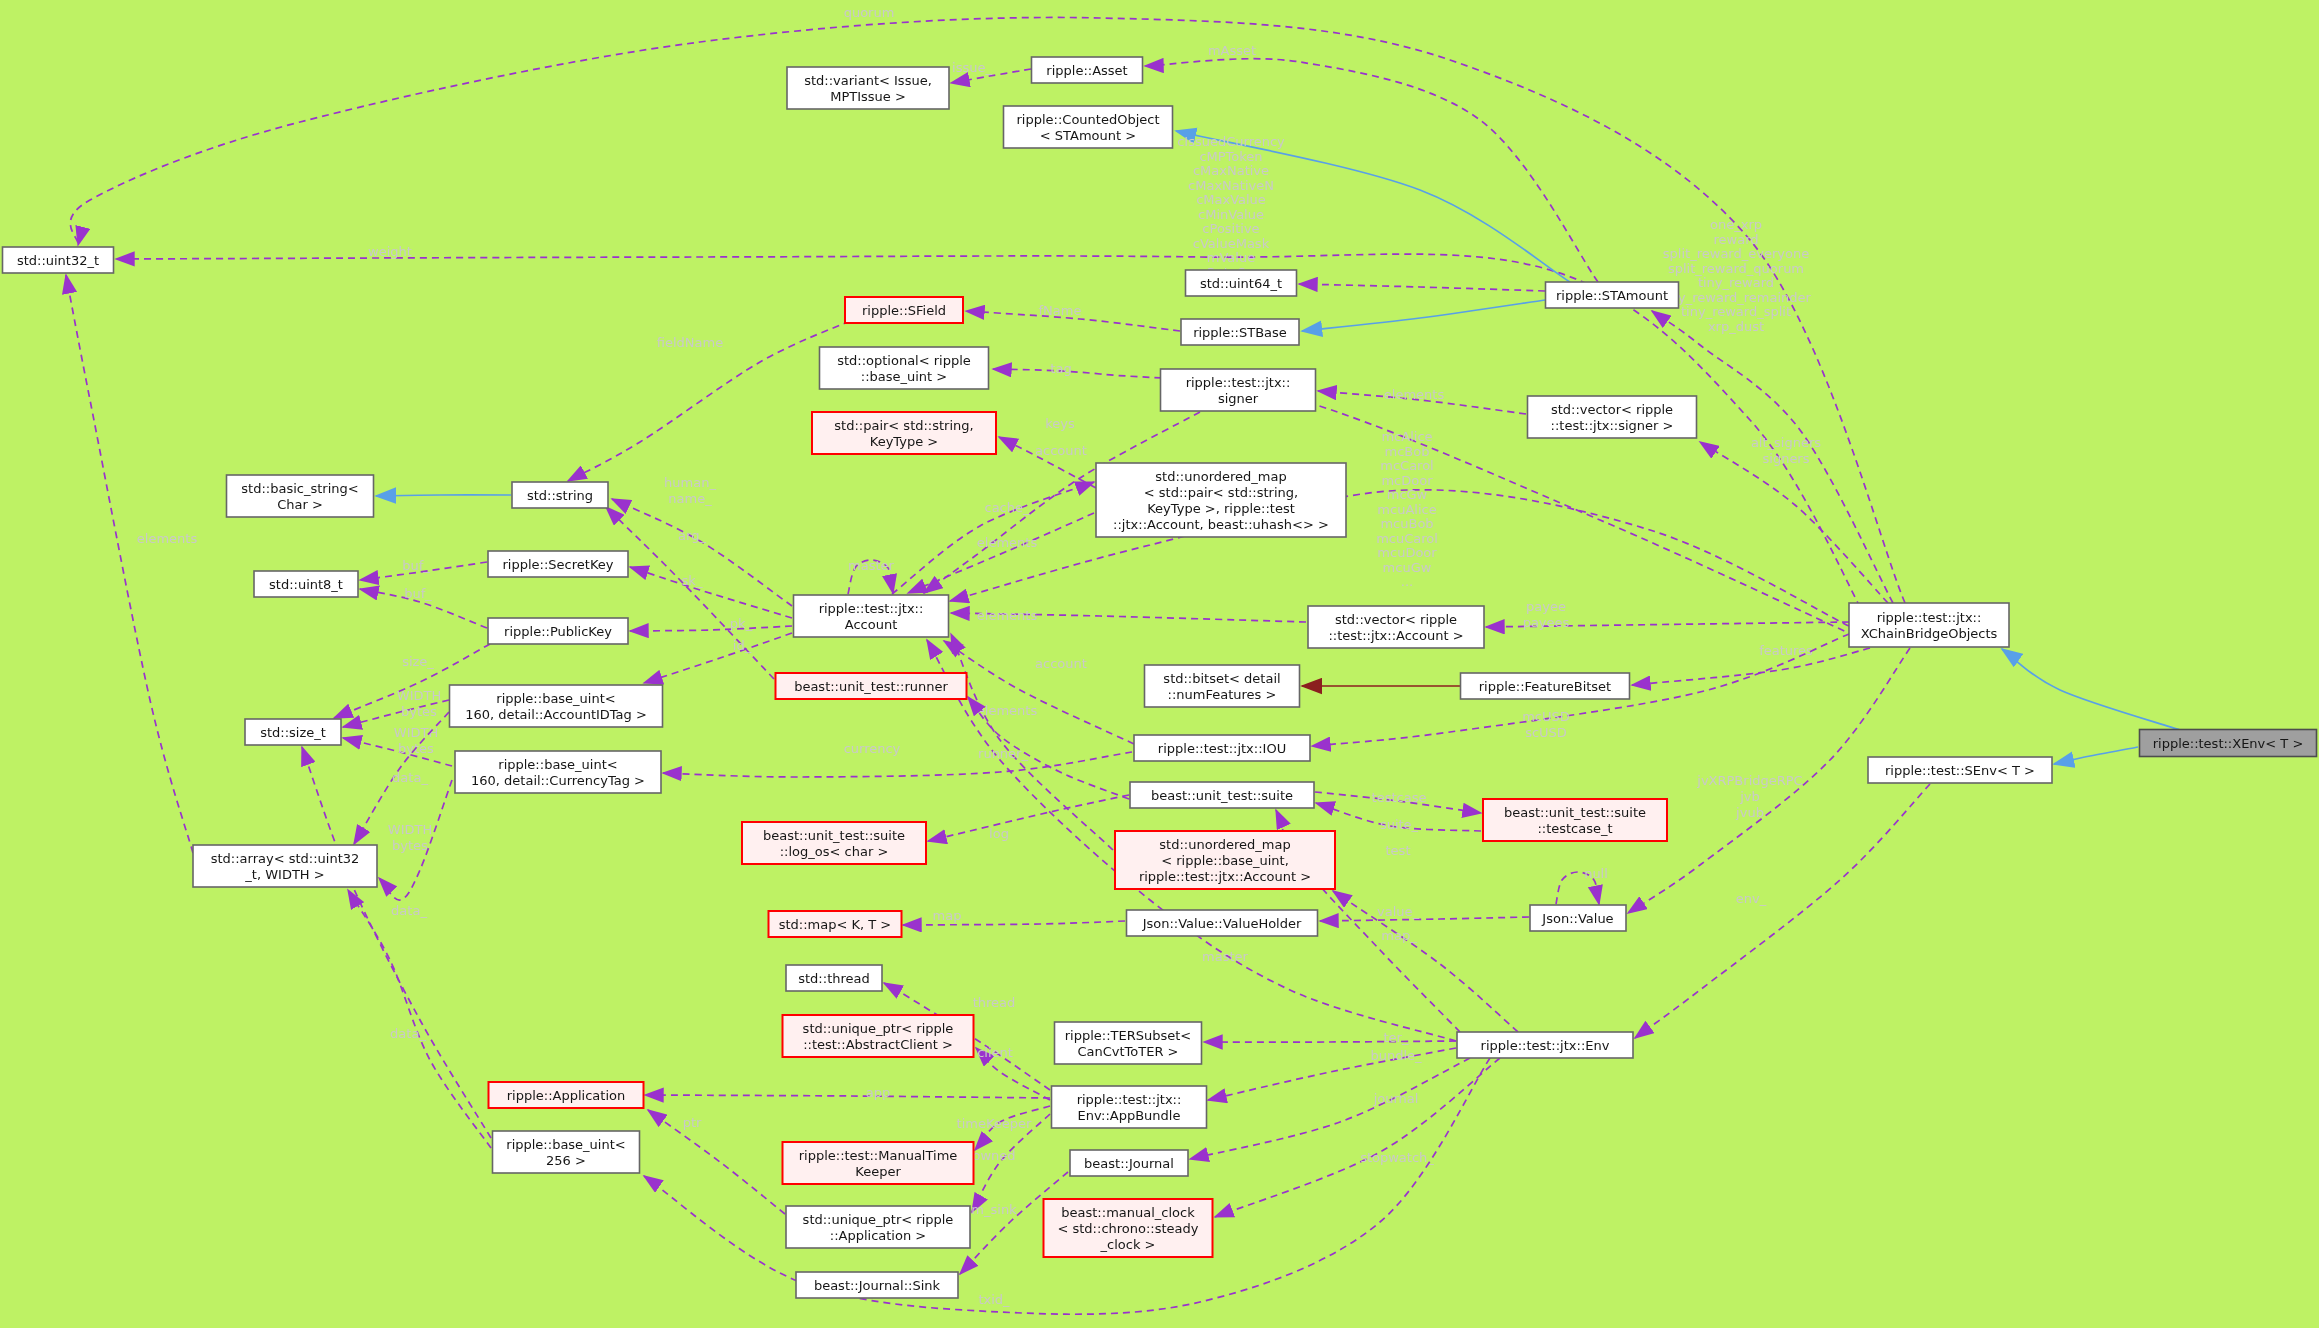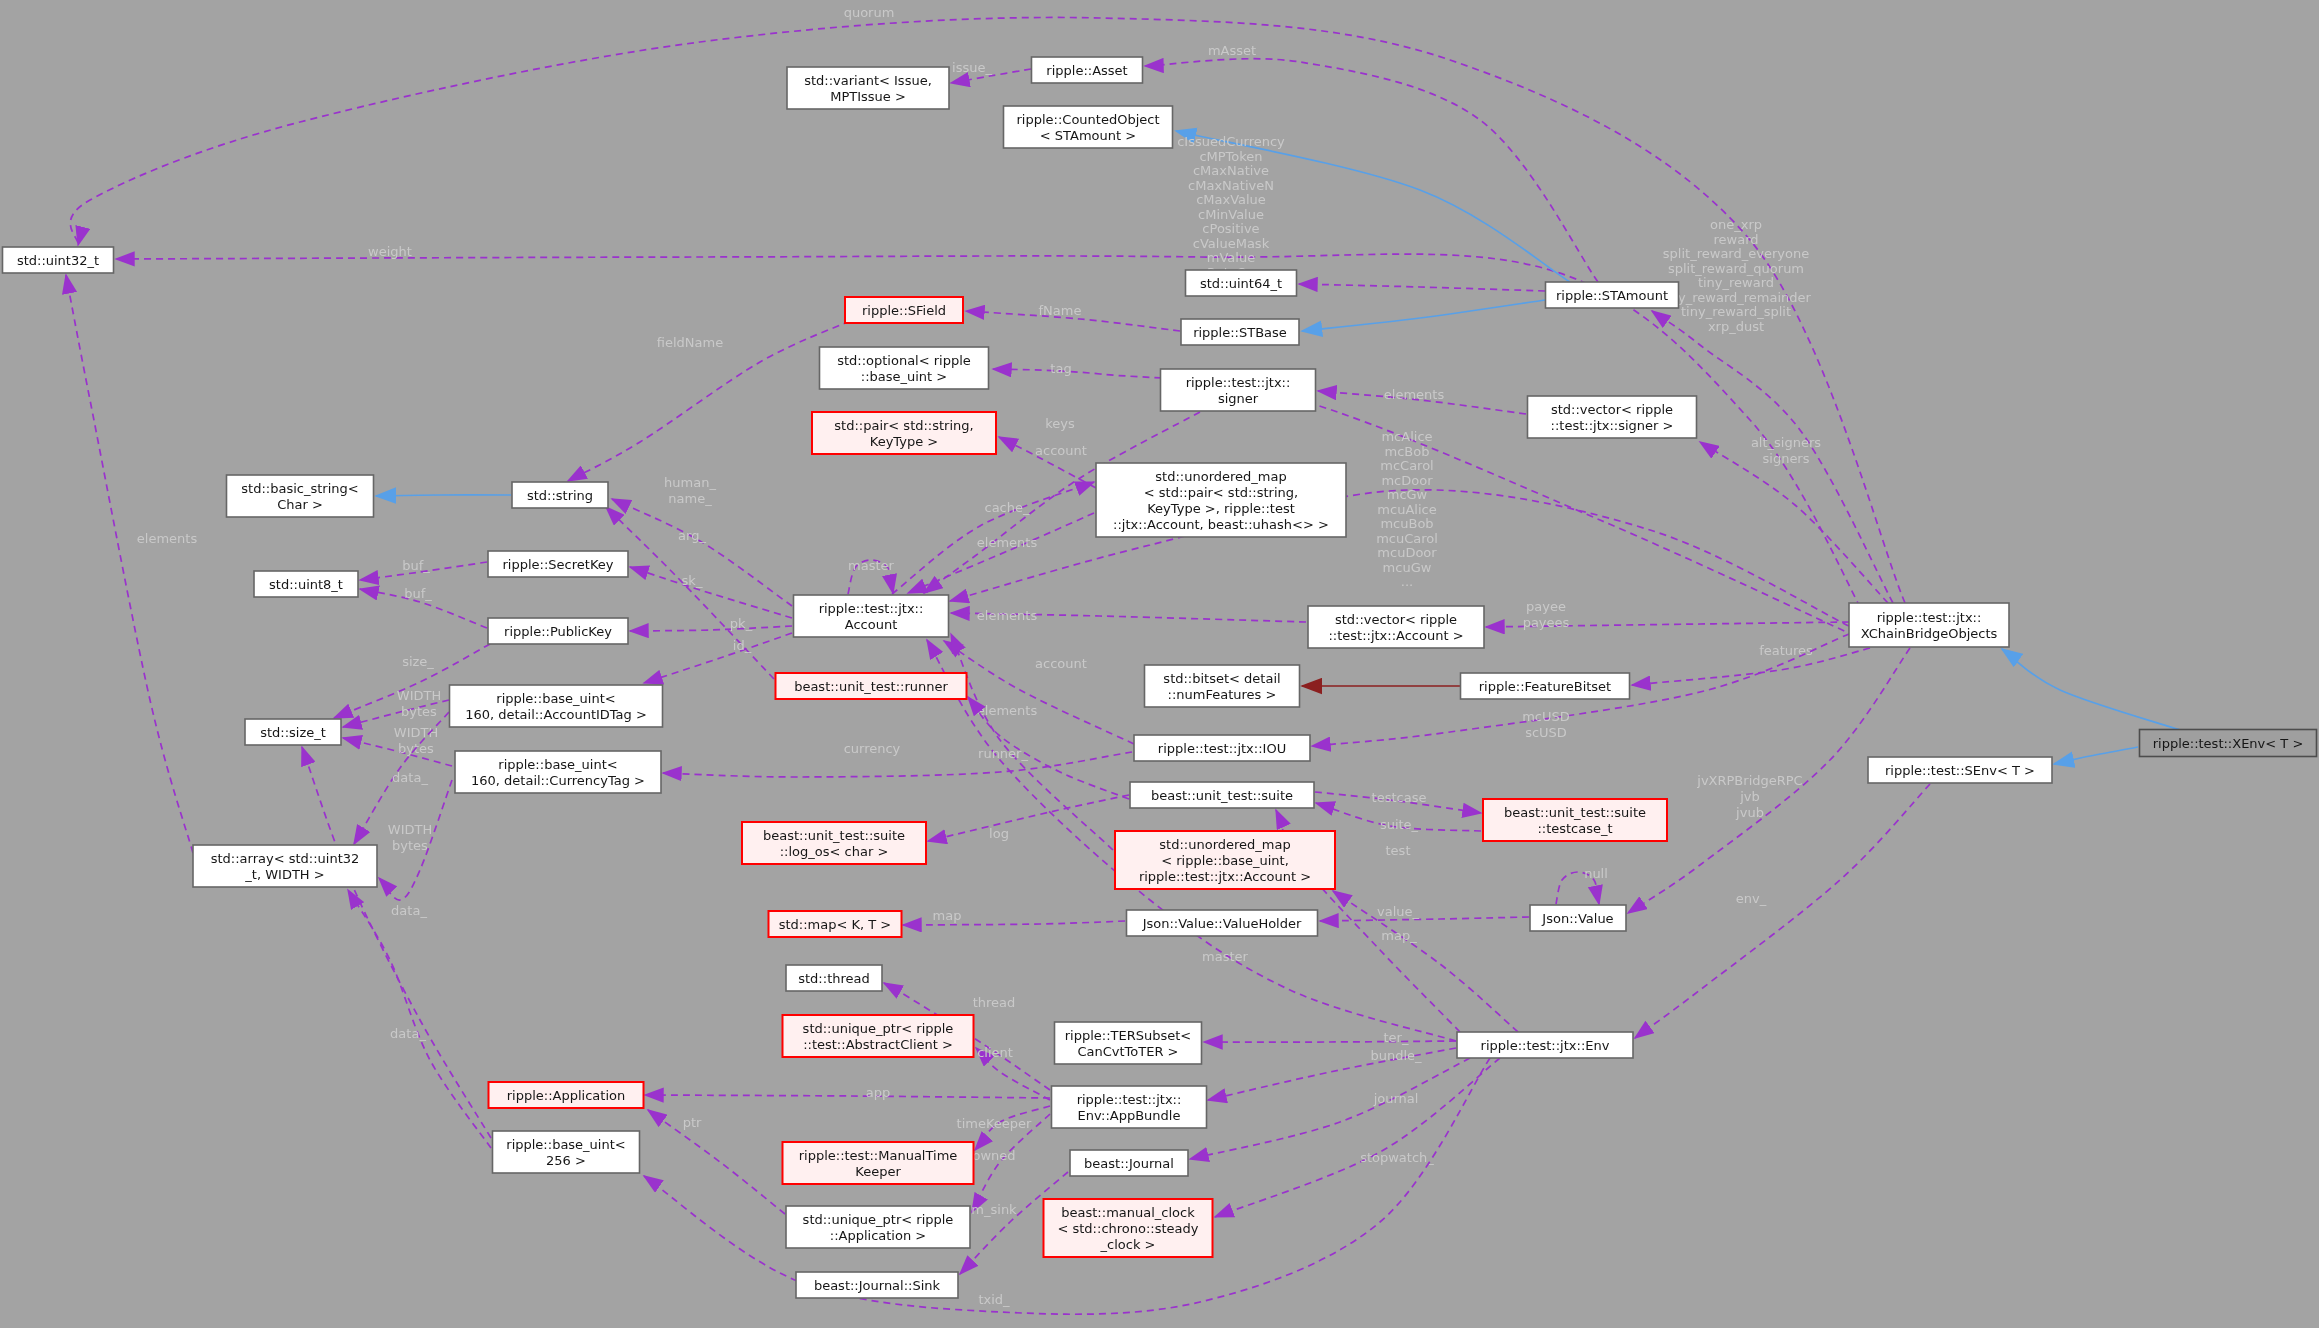--- a/index.html
+++ b/index.html
@@ -1,16 +1,16 @@
 <!DOCTYPE html>
 <html><head>
 <meta charset="utf-8">
 <style>
   html,body{margin:0;padding:0;background:#000;}
-  #stage{position:relative;width:2319px;height:1328px;background:#a3a3a3;overflow:hidden;
+  #stage{position:relative;width:2319px;height:1328px;background:#bef264;overflow:hidden;
          font-family:"DejaVu Sans", sans-serif;}
   svg{display:block}
   .node rect{stroke-width:1.6;}
   .node.normal rect{fill:#ffffff;stroke:#666666;}
   .node.red rect{fill:#fff0f0;stroke:#ff0000;stroke-width:2;}
   .node.gray rect{fill:#9f9f9f;stroke:#4d4d4d;}
   .node text{fill:#161616;font-size:13px;}
   .edge path{fill:none;stroke-width:1.7;}
   .edge.d path{stroke:#9a32cd;stroke-dasharray:7 5;}
   .edge.b path{stroke:#58a0e8;}

